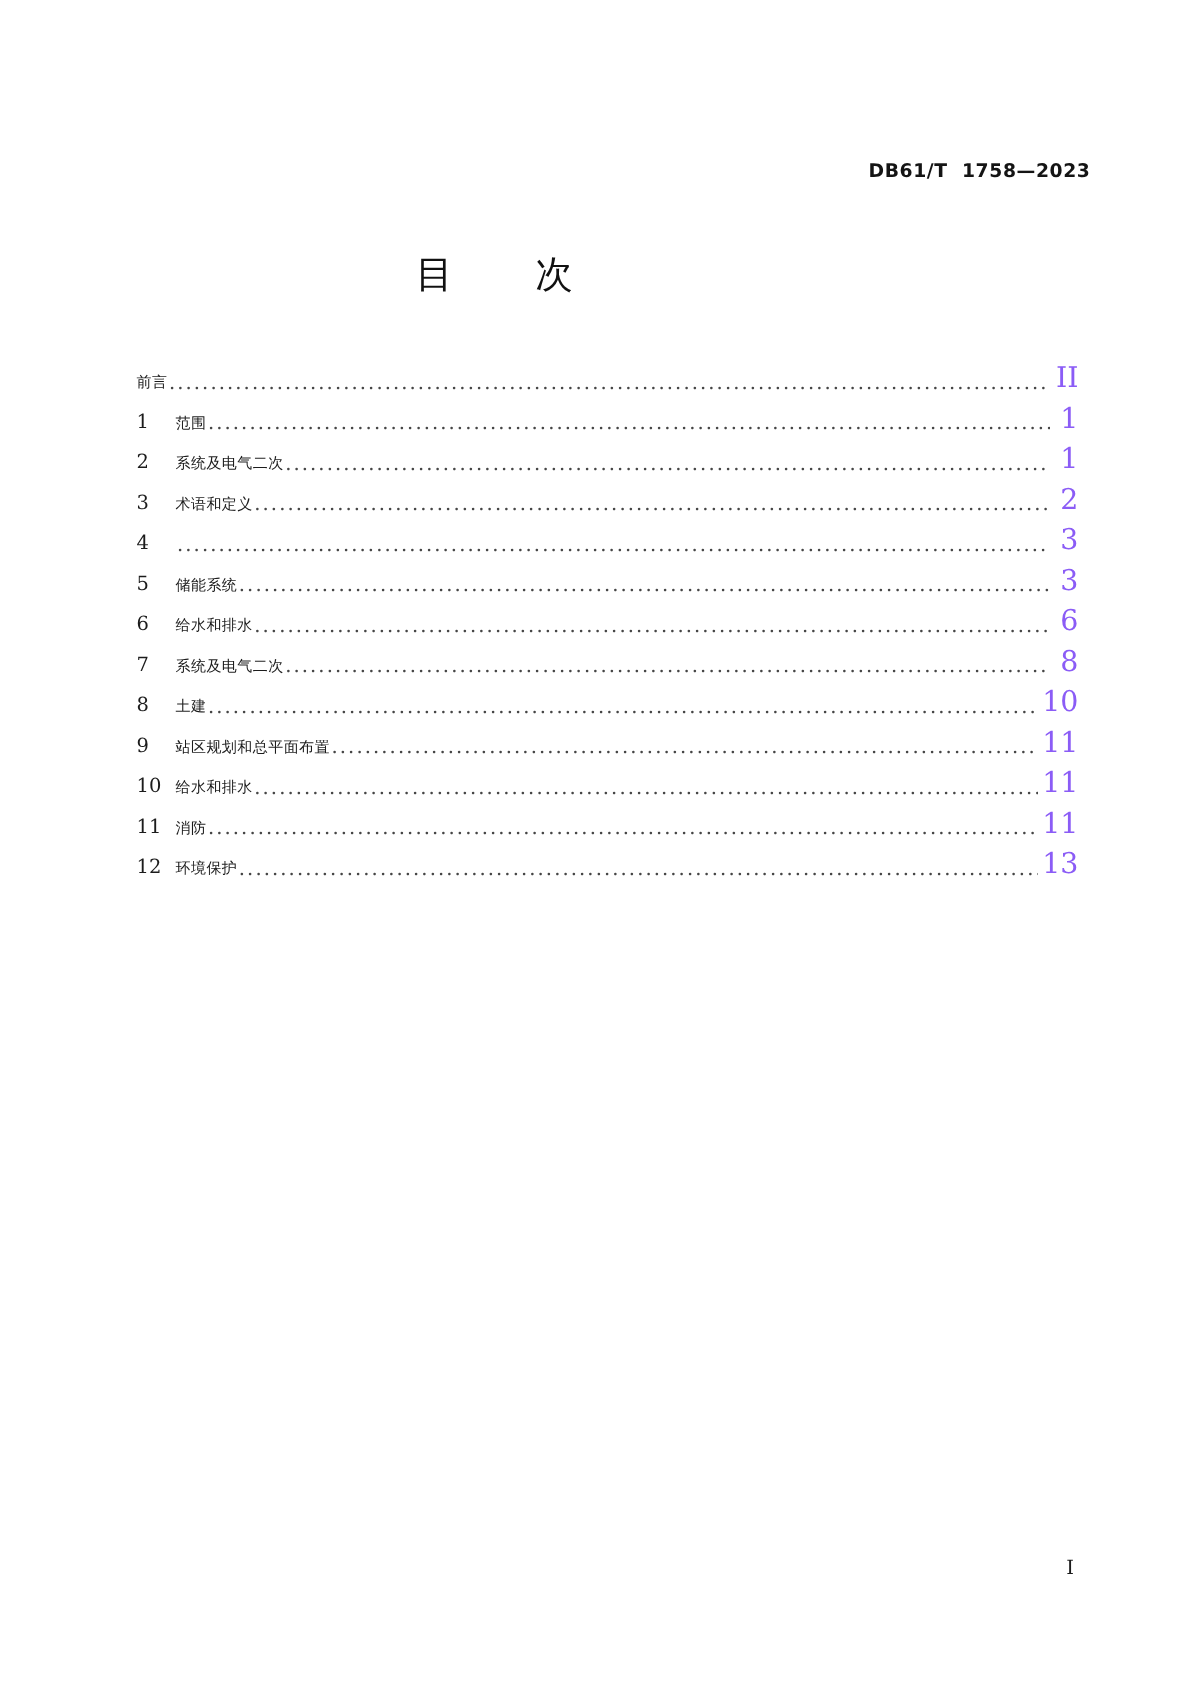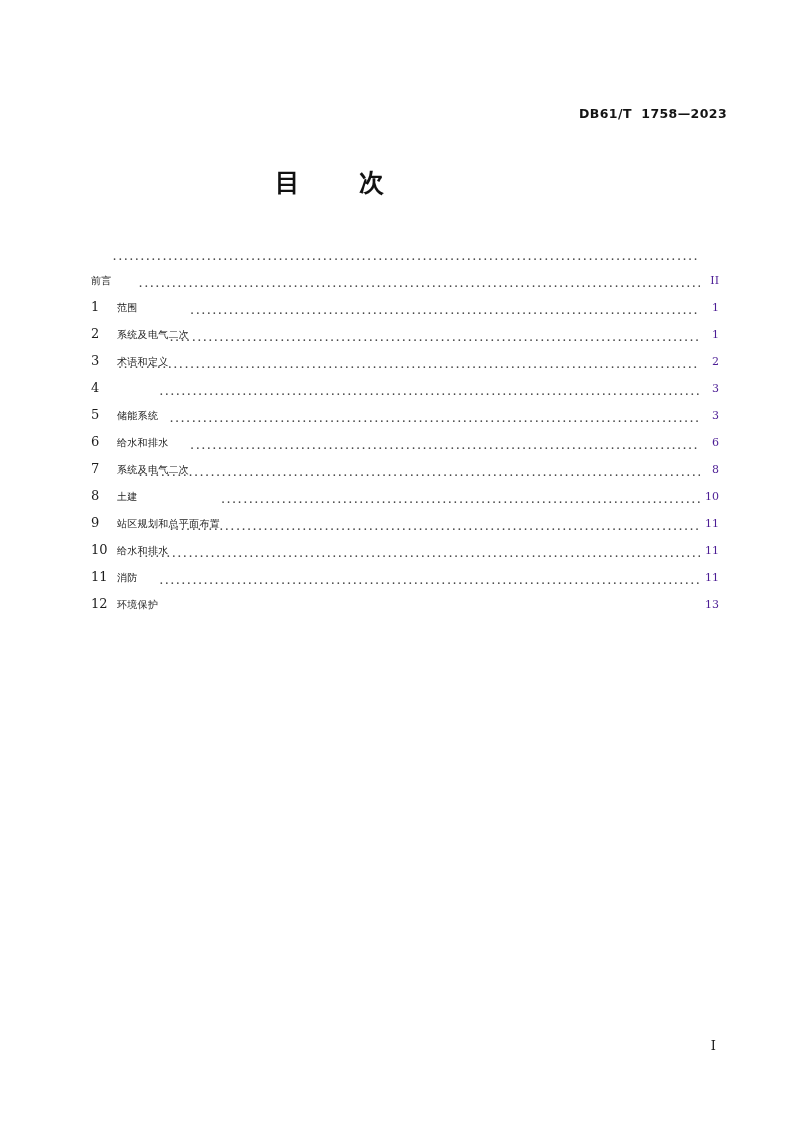--- a/index.html
+++ b/index.html
@@ -39,21 +39,21 @@
 
   
   .toc-title {
     position: absolute;
     top: 166px;
     left: 0;
     width: 660px;
     text-align: center;
     font-family: "DejaVu Serif", "Liberation Serif", serif;
     font-size: 25px;
-    font-weight: bold;
+    font-weight: normal;
     letter-spacing: 1px;
     color: #111111;
     white-space: pre;
   }
 
   
   .toc {
     position: absolute;
     top: 239px;
     left: 91px;
@@ -104,24 +104,23 @@
     letter-spacing: 1.4px;
     color: #454545;
     white-space: nowrap;
   }
 
   .toc-page {
     flex: 0 0 auto;
     min-width: 16px;
     text-align: right;
     font-family: "DejaVu Serif", "Liberation Serif", serif;
-    font-size: 11px;
-    color: #4c1d95;
+    font-size: 19px;
+    color: #8b5cf6;
     padding-left: 2px;
-    margin-top: 28px;
   }
 
   
   .doc-footer {
     position: absolute;
     top: 1038px;
     right: 84px;
     font-family: "DejaVu Serif", "Liberation Serif", serif;
     font-size: 13px;
     color: #1c1c1c;

